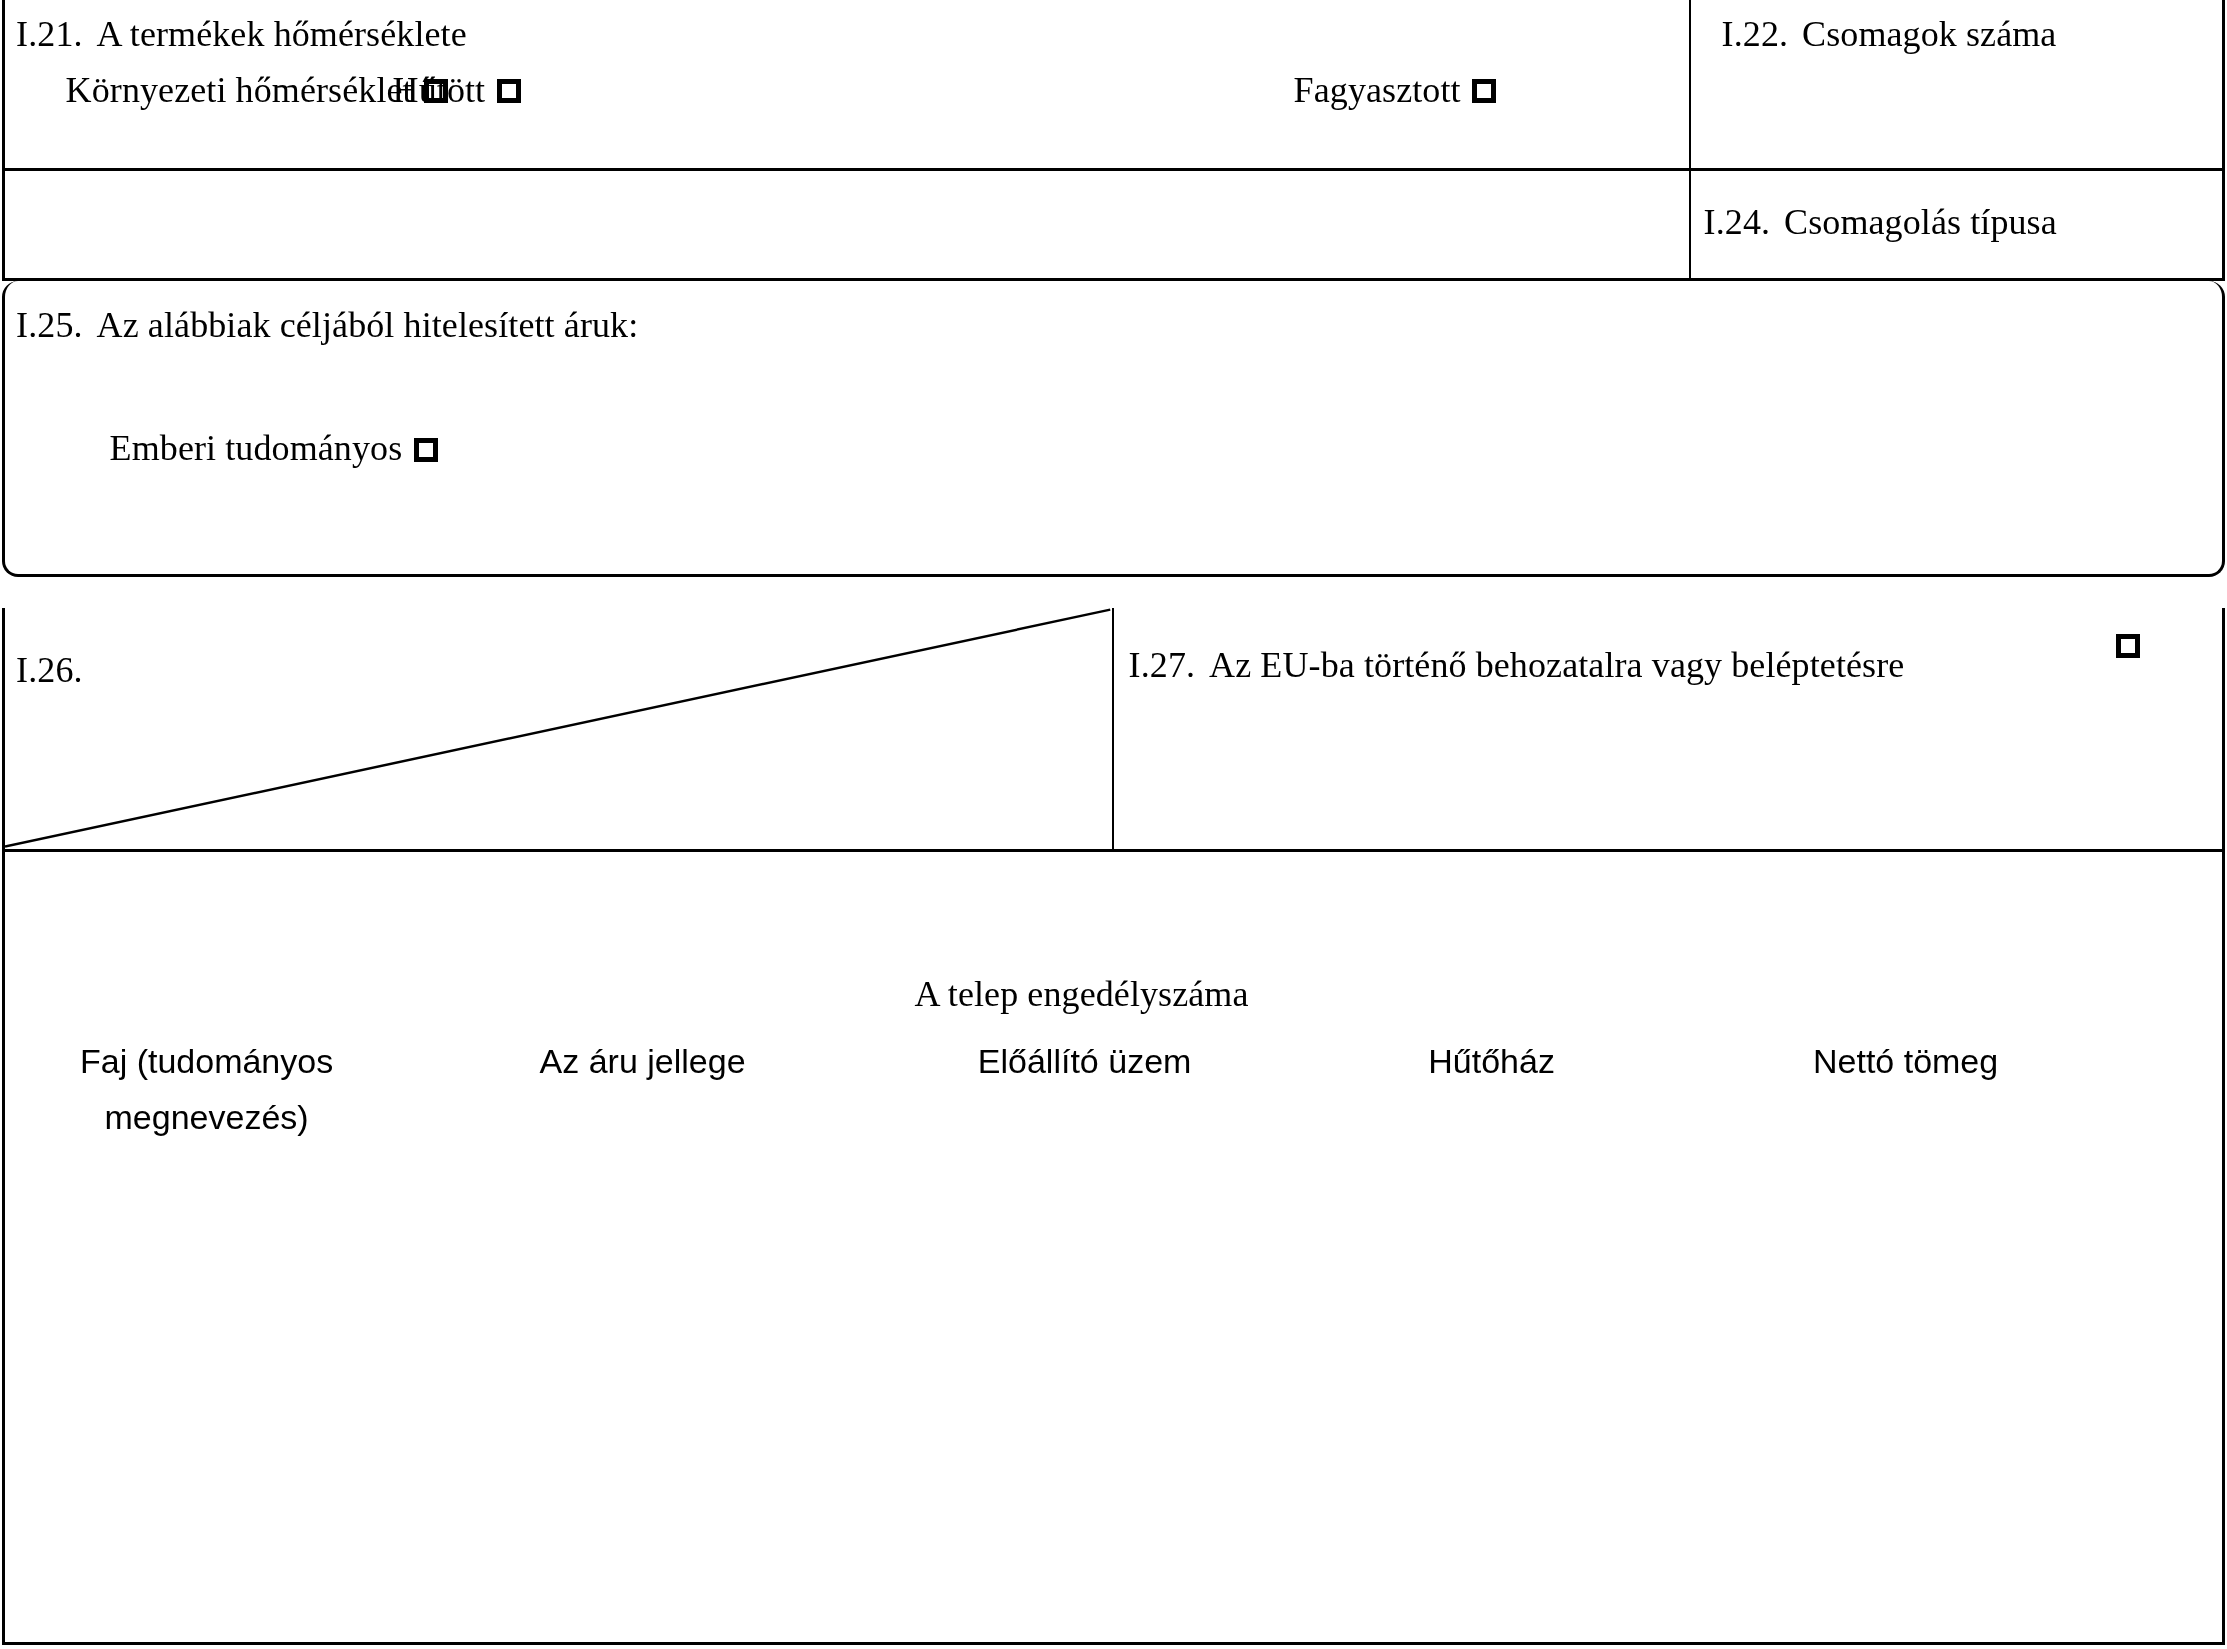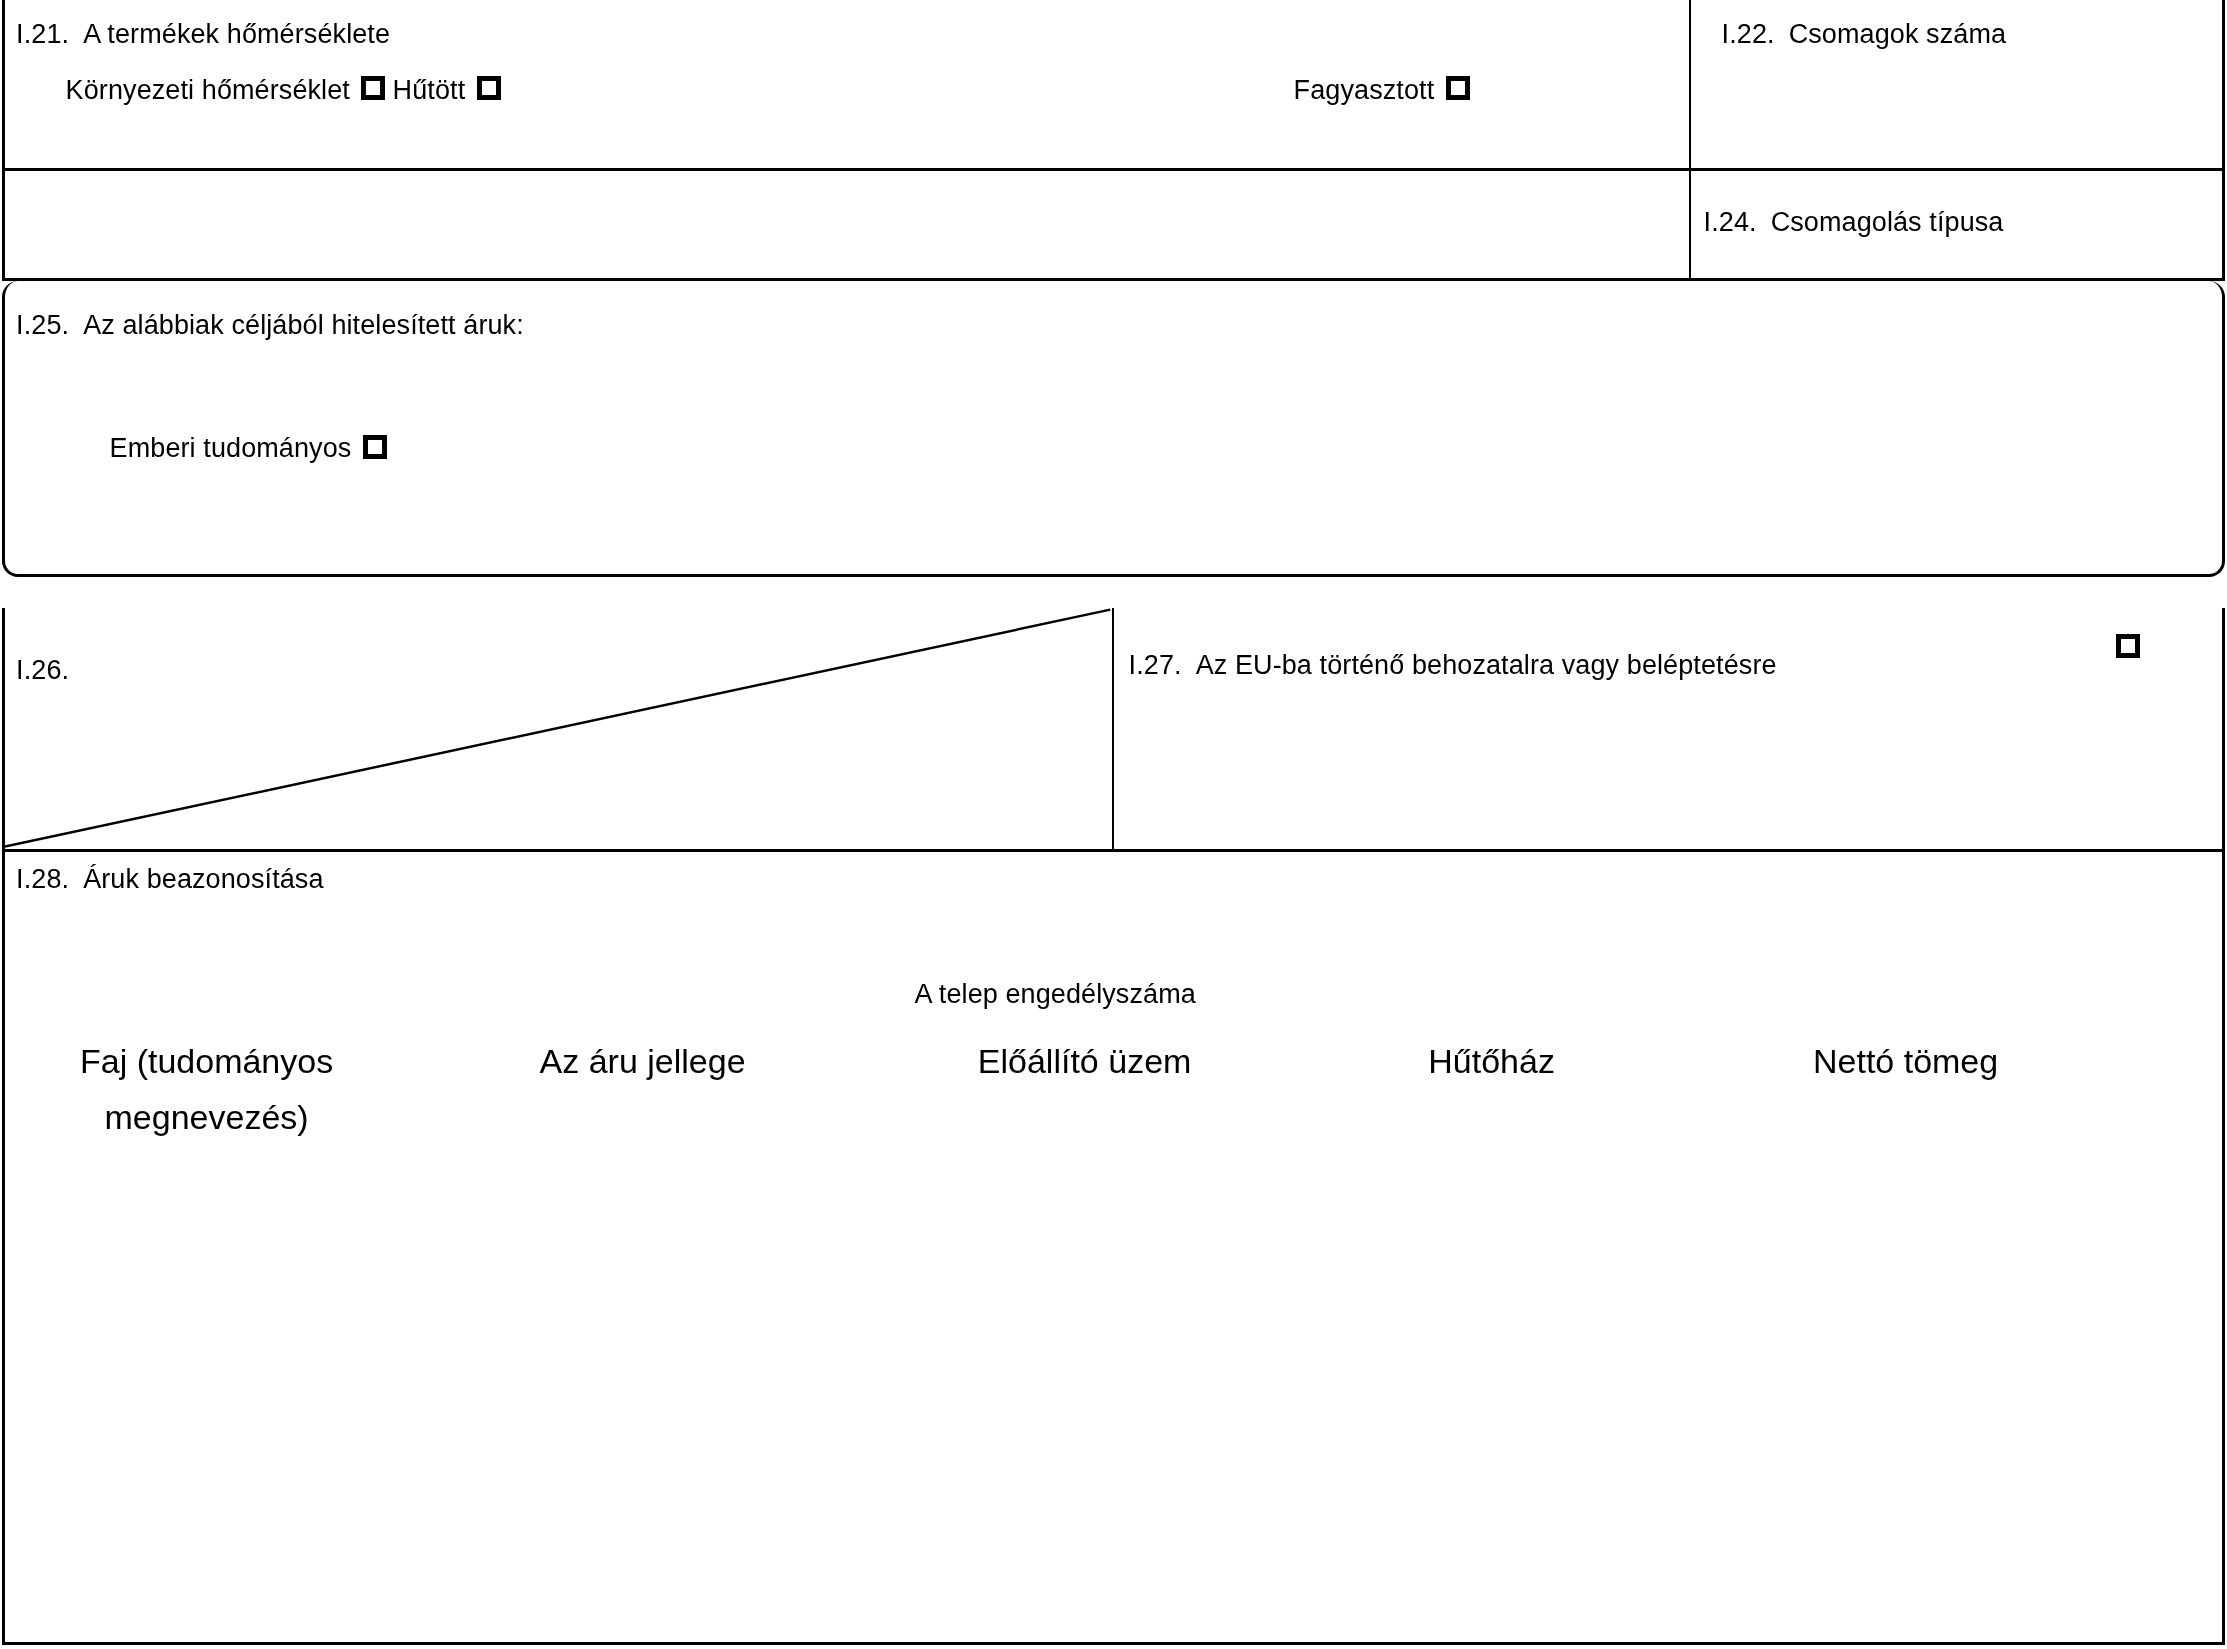--- a/index.html
+++ b/index.html
@@ -26,24 +26,25 @@
   }
   .divider {
     position:absolute;
     top:0; bottom:0;
     width:2.5px;
     background:#000;
   }
   .cell { position:absolute; }
 
   .lbl {
-    font-size:27px;
+    font-size:36px;
     line-height:39px;
     white-space:nowrap;
     letter-spacing:0.1px;
+    font-family:Liberation Serif, serif;
   }
   .lbl-wrap { white-space:normal; }
 
   
   .num { display:inline-block; }
   .cap { display:inline-block; margin-left:14px; }
 
   
   .cbox {
     display:inline-block;
@@ -143,25 +144,20 @@
     <div class="cell" style="left:1124px; top:38px;">
       <div class="lbl">
         <span class="num">I.27.</span><span class="cap">Az EU-ba történő behozatalra vagy beléptetésre</span>
       </div>
     </div>
     <span class="cbox-abs" style="left:2111px; top:26px;"></span>
   </div>
 
   <div class="row" style="top:822px; height:823px;">
 
-    <div class="cell" style="left:11.5px; top:38px;">
-      <div class="lbl">
-        <span class="num">I.28.</span><span class="cap">Áruk beazonosítása</span>
-      </div>
-    </div>
 
     <div class="goods-sub lbl" style="left:910px; top:153px;">A telep engedélyszáma</div>
 
     <div class="colhead lbl-wrap" style="left:58px; top:211px; width:288px;">Faj (tudományos megnevezés)</div>
 
     <div class="colhead lbl-wrap" style="left:494px; top:211px; width:288px;">Az áru jellege</div>
 
     <div class="colhead lbl-wrap" style="left:936px; top:211px; width:288px;">Előállító üzem</div>
 
     <div class="colhead lbl-wrap" style="left:1343px; top:211px; width:288px;">Hűtőház</div>

